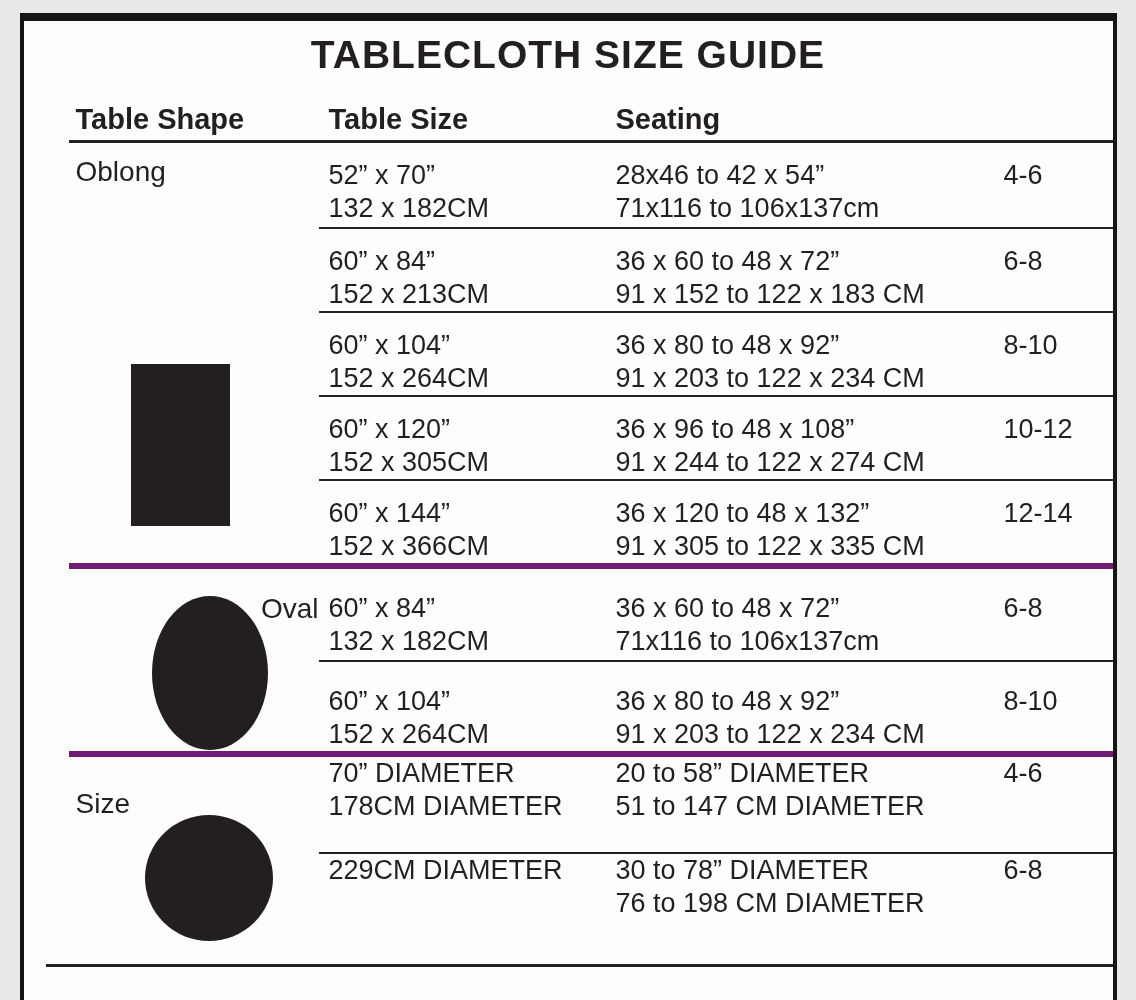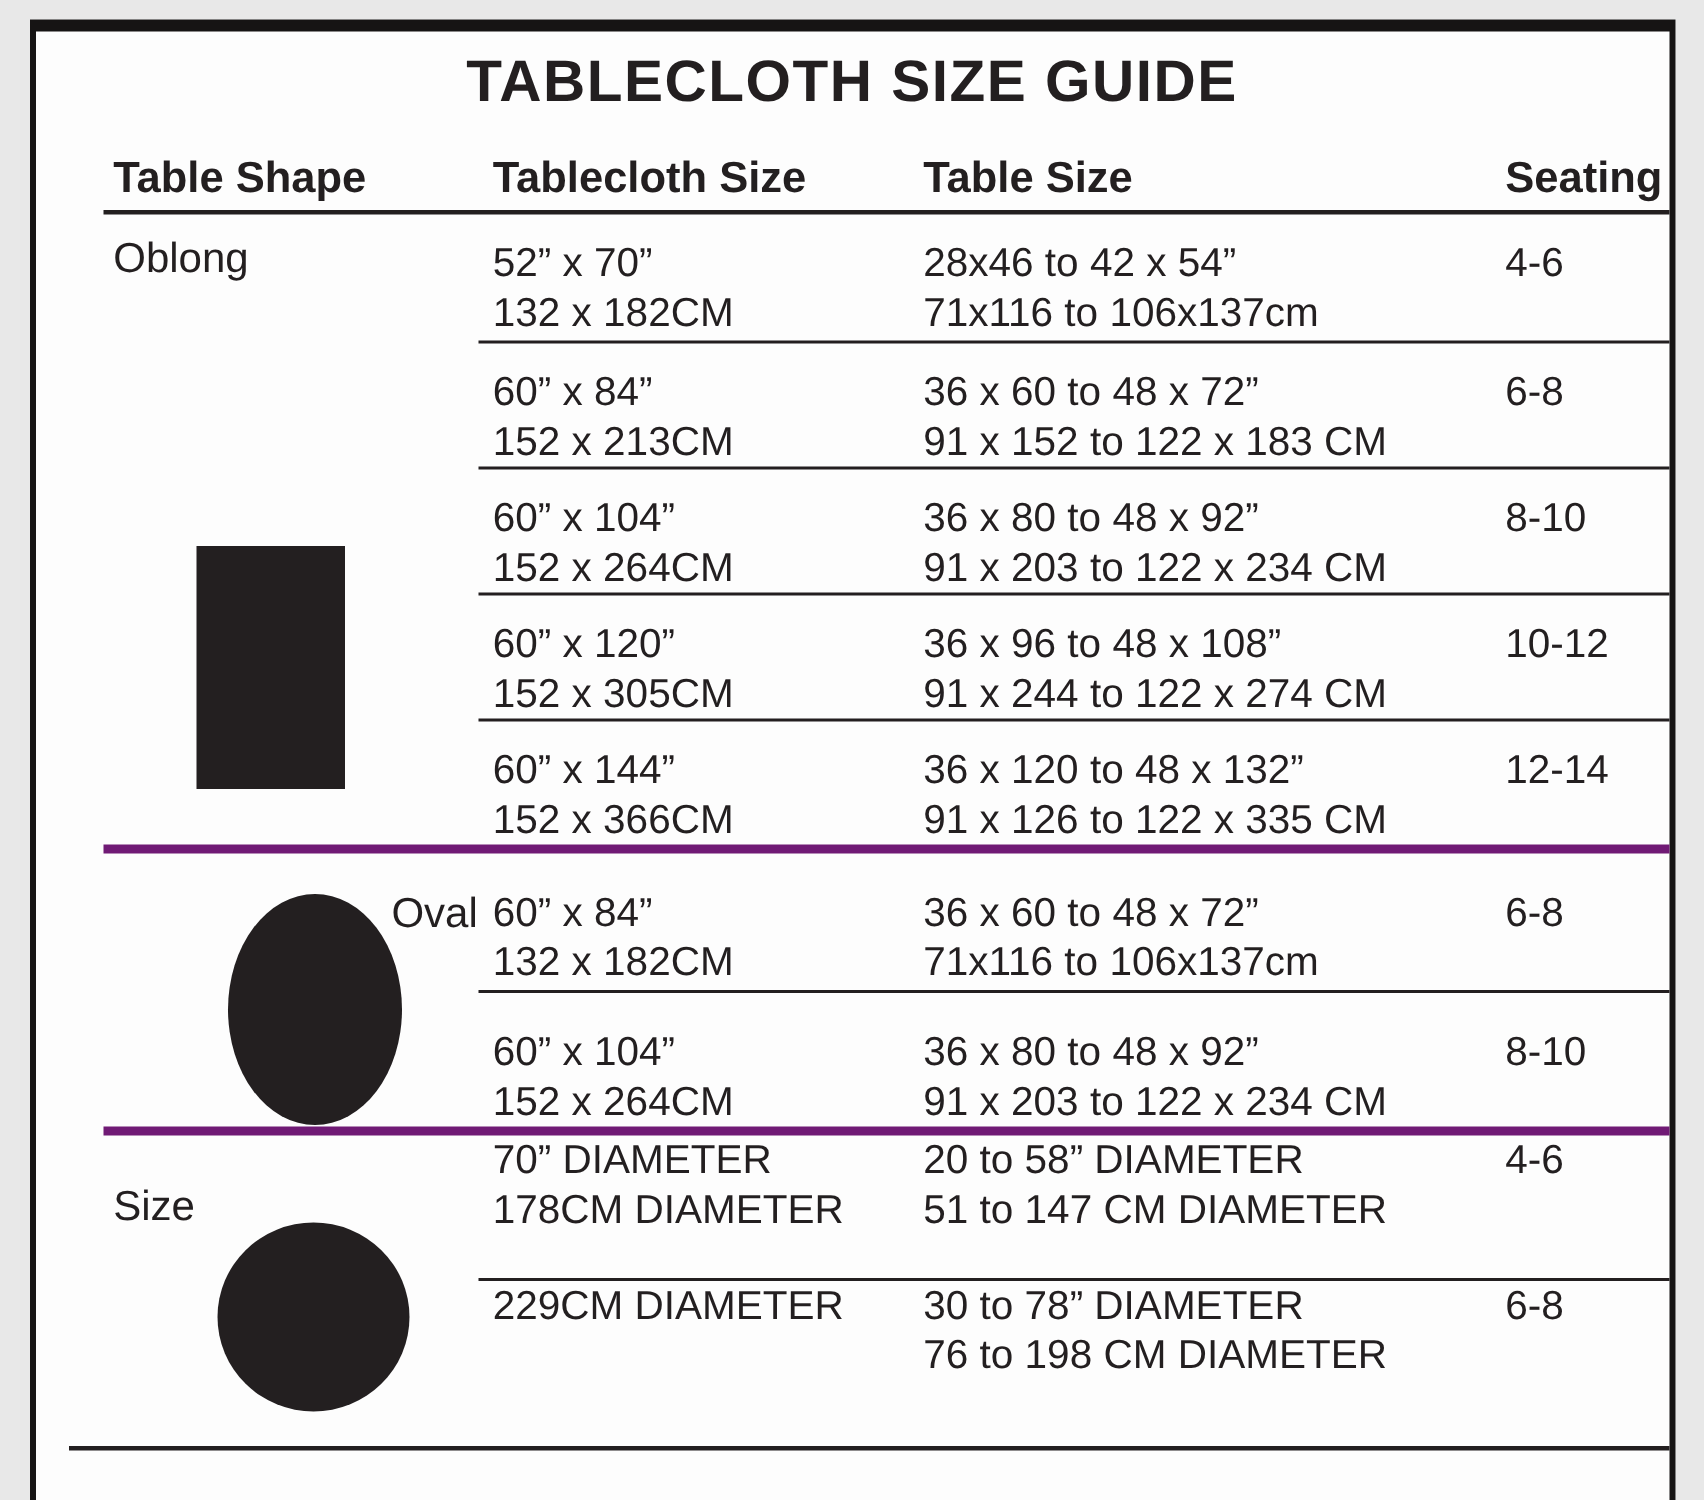--- a/index.html
+++ b/index.html
@@ -59,21 +59,20 @@
 <body>
 
 <div class="page">
 
   <h1 class="title">TABLECLOTH SIZE GUIDE</h1>
 
   <div class="table">
 
     <div class="thead">
       <div class="th col-shape">Table Shape</div>
-      <div class="th">Tablecloth Size</div>
       <div class="th">Table Size</div>
       <div class="th">Seating</div>
     </div>
 
     <section class="group g0">
       <div class="shape-cell">
         <div class="shape-label">Oblong</div>
       </div>
       <div class="rows">
         <div class="row">
@@ -128,21 +127,21 @@
             <span>10-12</span>
           </div>
         </div>
         <div class="row">
           <div class="cell">
             <span>60” x 144”</span>
             <span>152 x 366CM</span>
           </div>
           <div class="cell">
             <span>36 x 120 to 48 x 132”</span>
-            <span>91 x 126 to 122 x 335 CM</span>
+            <span>91 x 305 to 122 x 335 CM</span>
           </div>
           <div class="cell">
             <span>12-14</span>
           </div>
         </div>
       </div>
     </section>
 
     <section class="group g1">
       <div class="shape-cell">

